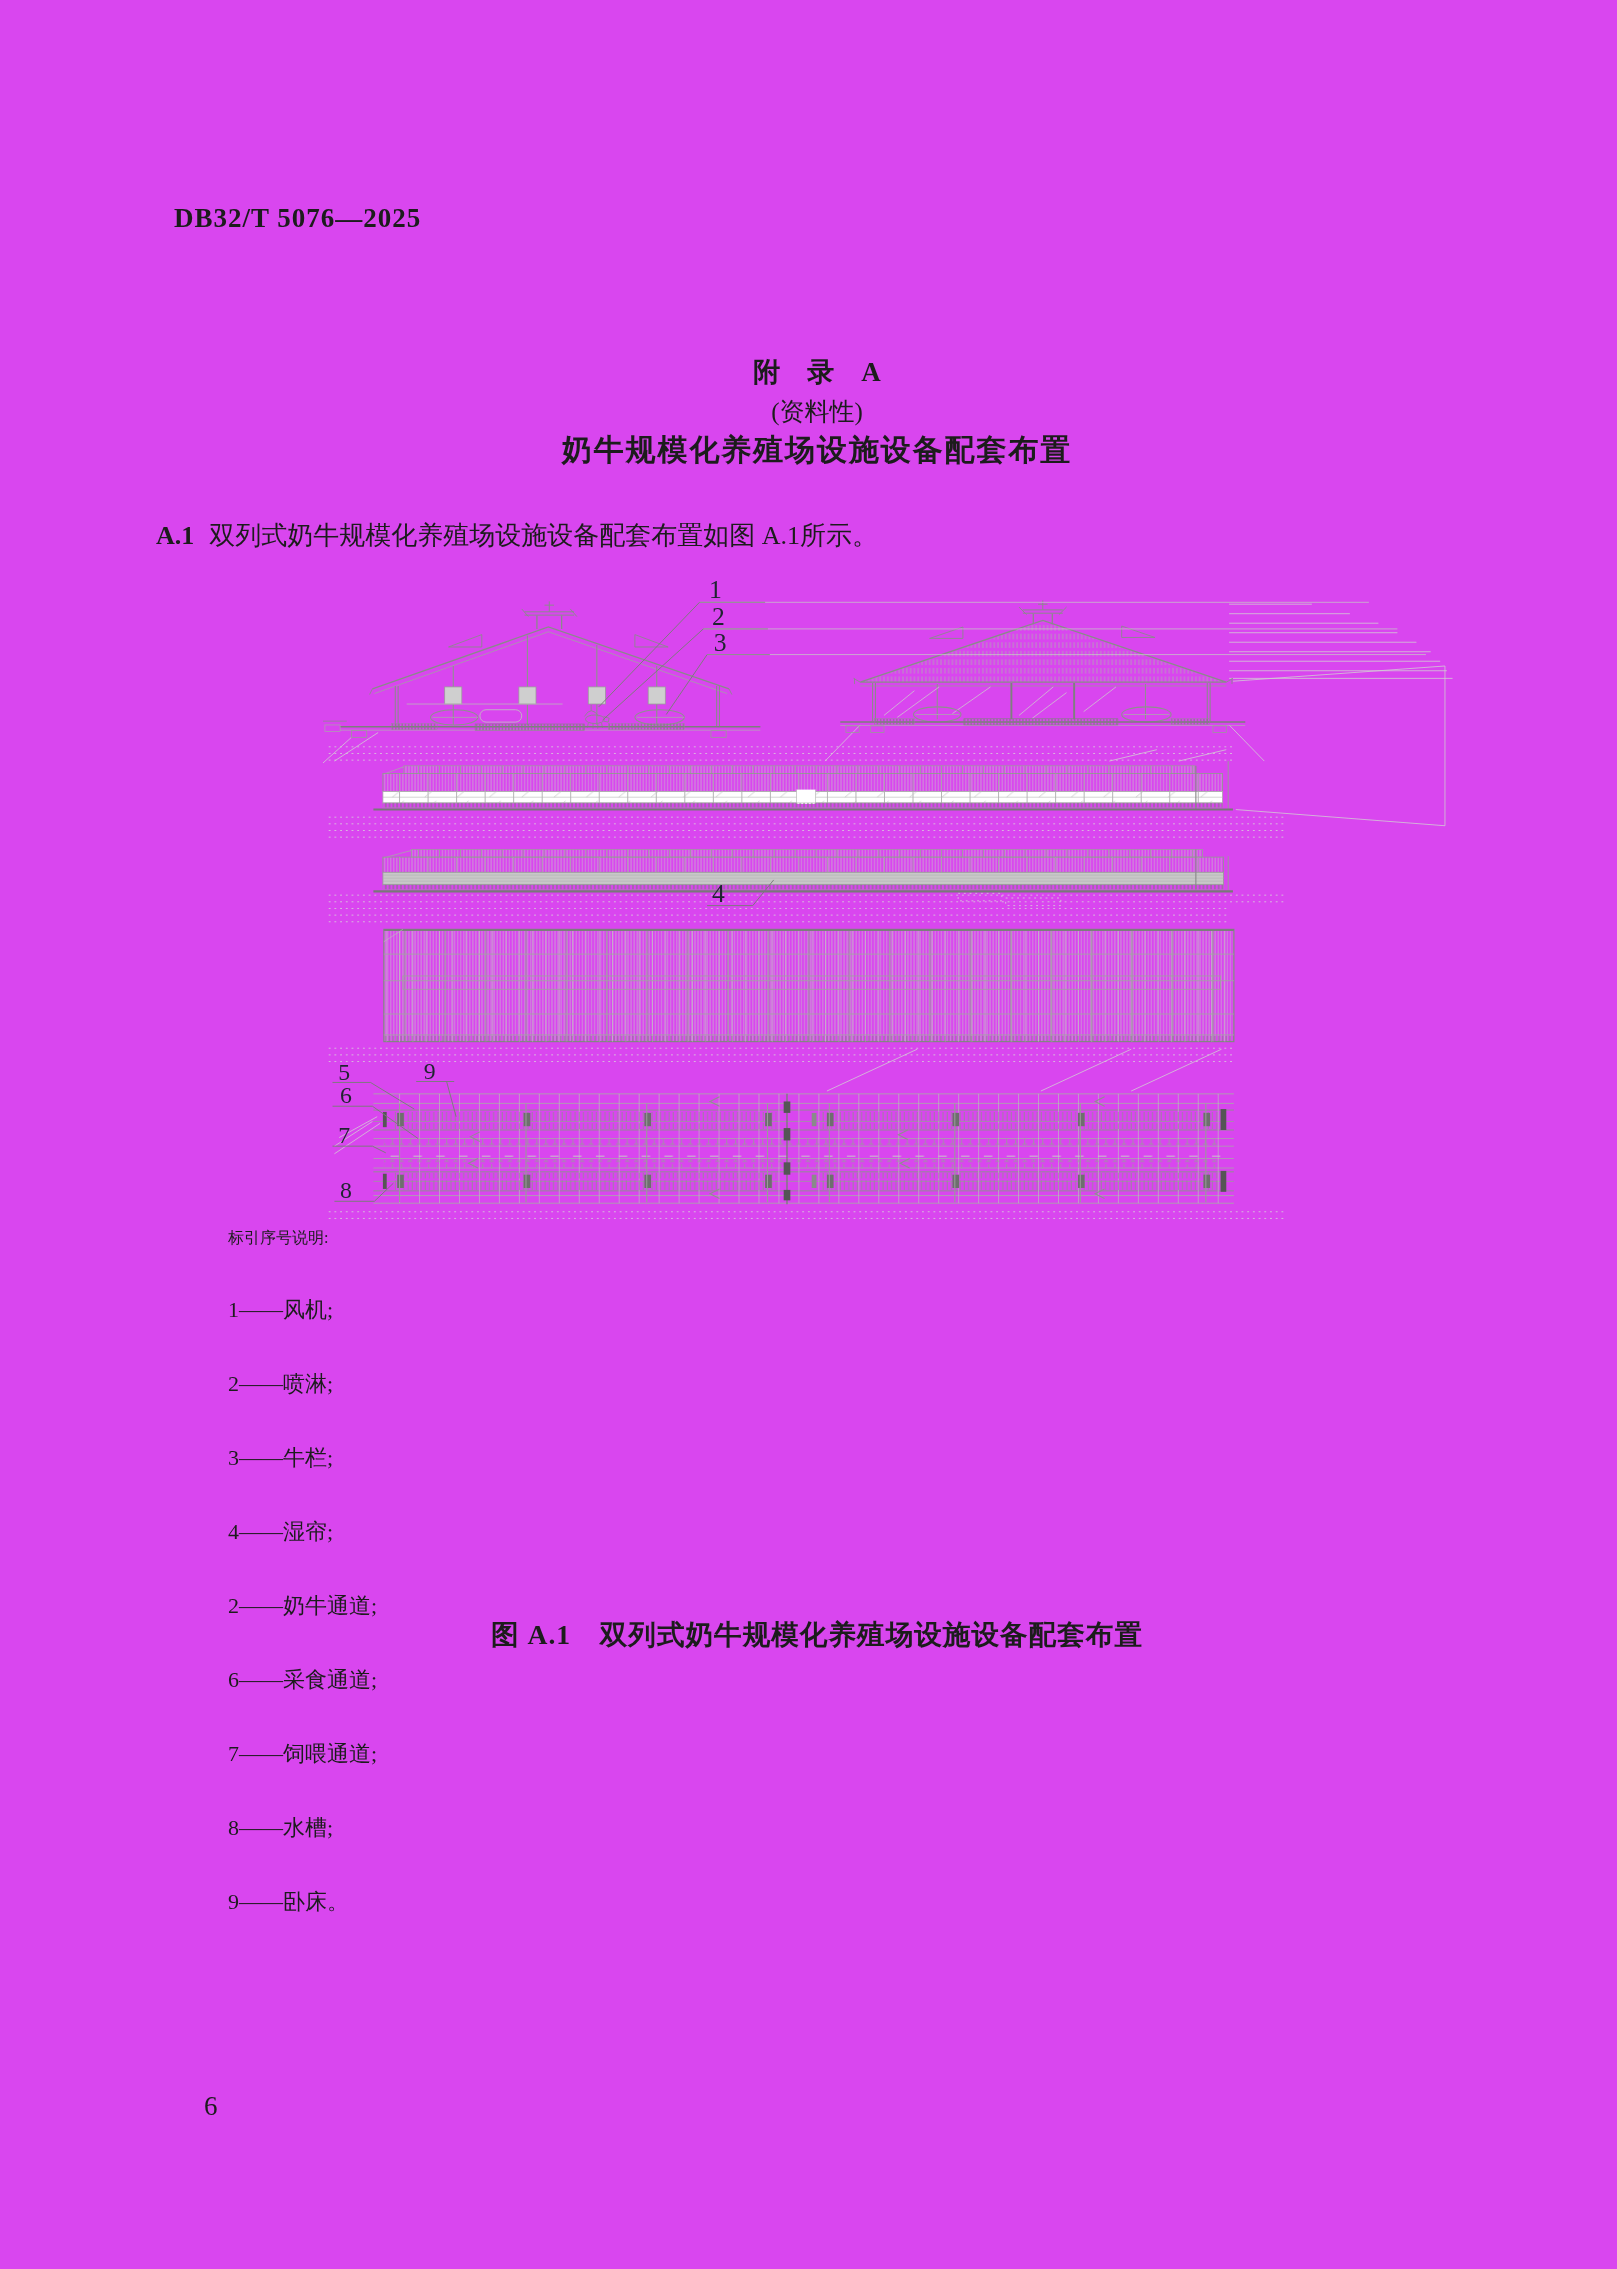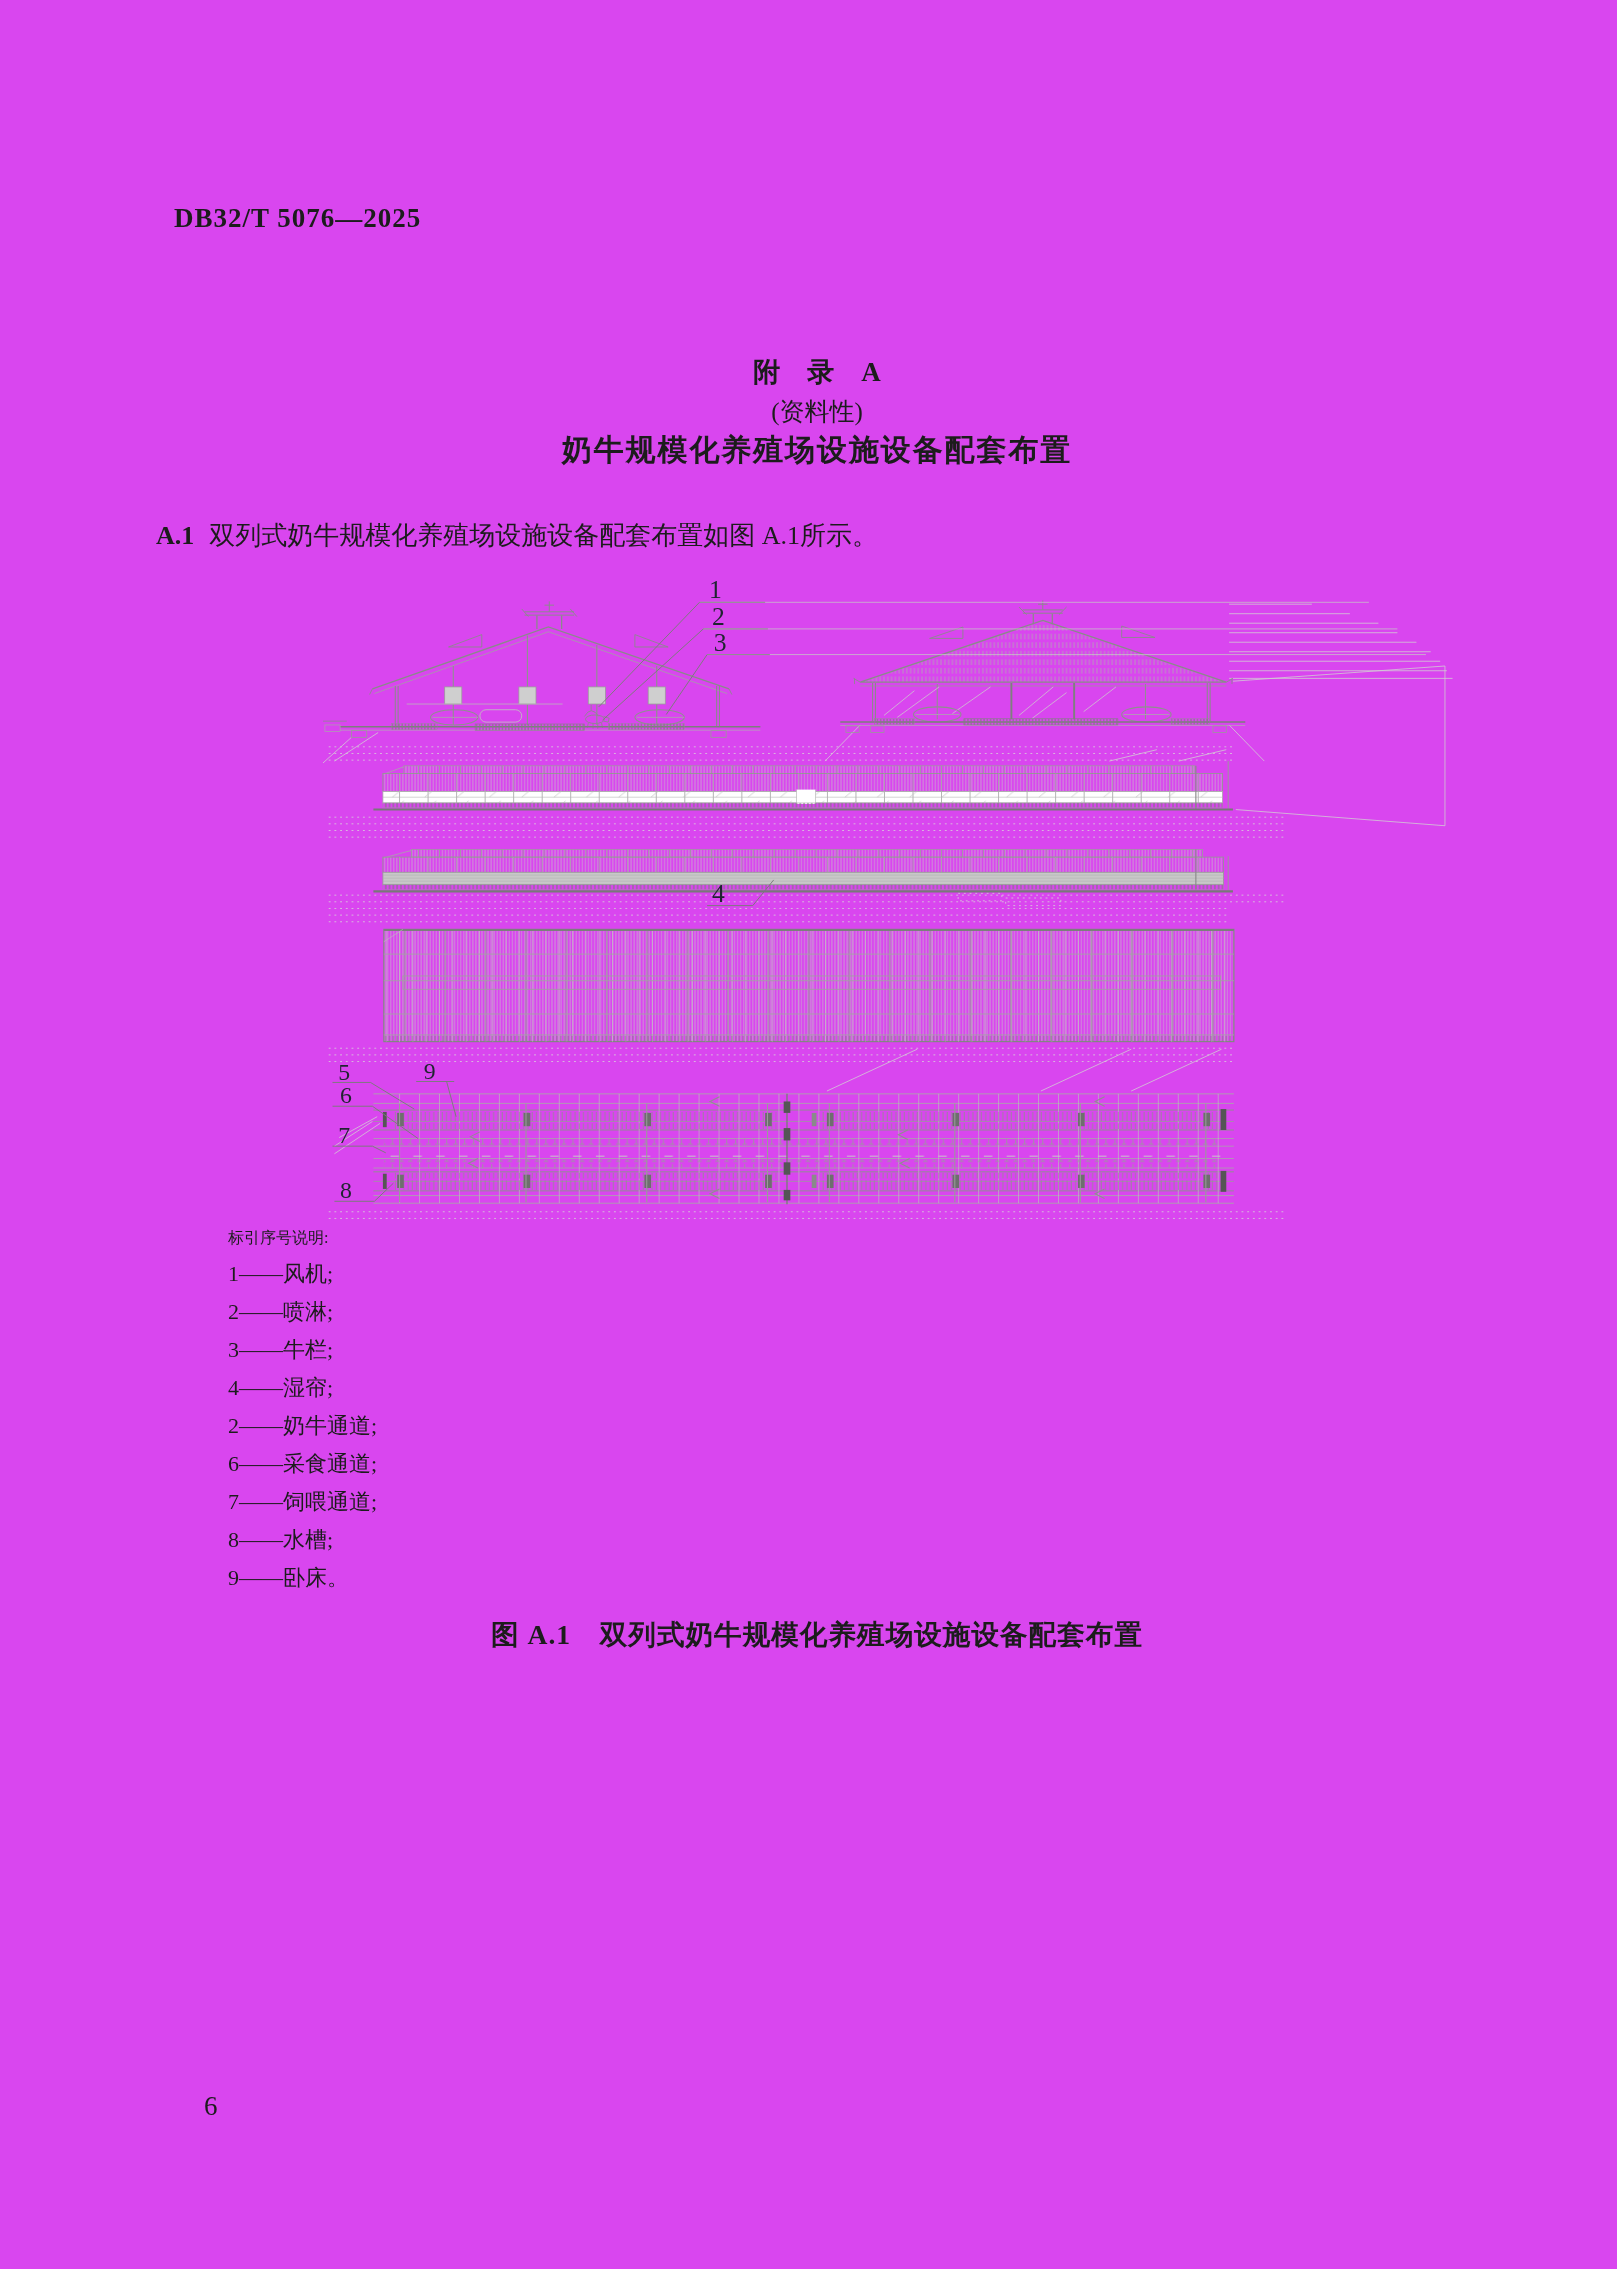--- a/index.html
+++ b/index.html
@@ -11,21 +11,21 @@
             font-family:"Liberation Serif","DejaVu Serif",serif;}
   #apx-heading{top:354px;font-size:27px;font-weight:bold;}
   #apx-sub{top:395px;font-size:25px;font-weight:normal;}
   #apx-title{top:430px;font-size:30px;font-weight:bold;letter-spacing:1.9px;}
   #clause{left:156px;top:511px;font-size:26px;margin-top:7px;}
   #clause .lbl{font-weight:bold;}
   #clause .txt{margin-left:15px;}
   #legend-block{left:228px;top:1221px;}
   #legend-heading{font-size:16px;height:34px;line-height:34px;}
   #legend-list{list-style:none;margin:0;padding:0;}
-  #legend-list li{height:38px;line-height:38px;font-size:22px;}
+  #legend-list li{height:38px;line-height:38px;font-size:22px;margin-top:36px;}
   #fig-caption{top:1616px;font-size:27.6px;font-weight:bold;letter-spacing:1px;}
   #page-num{left:204px;top:2091px;font-size:27px;}
   svg text{font-family:"Liberation Serif","DejaVu Serif",serif;fill:#1f2430;}
 </style>
 </head>
 <body>
 
 <div id="page">
 
   <div id="doc-code" class="abs">DB32/T 5076—2025</div>

